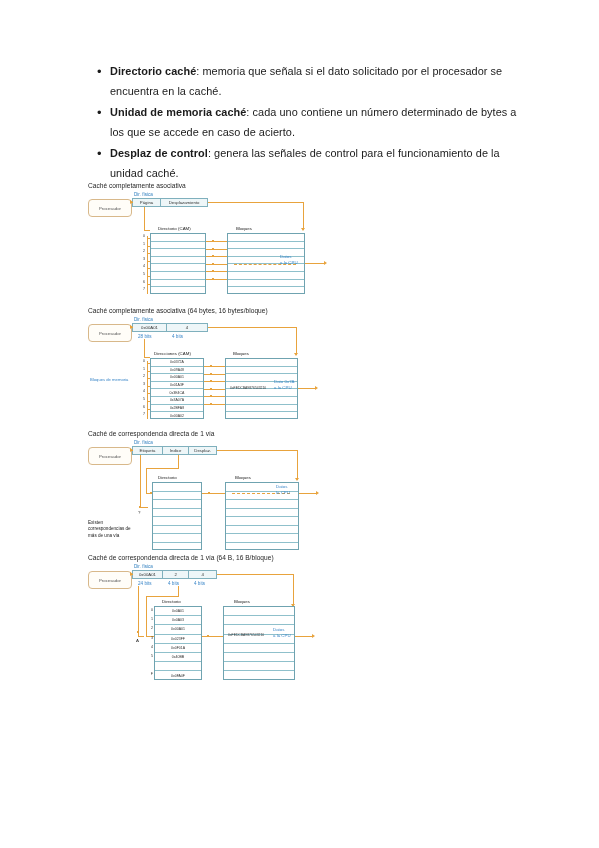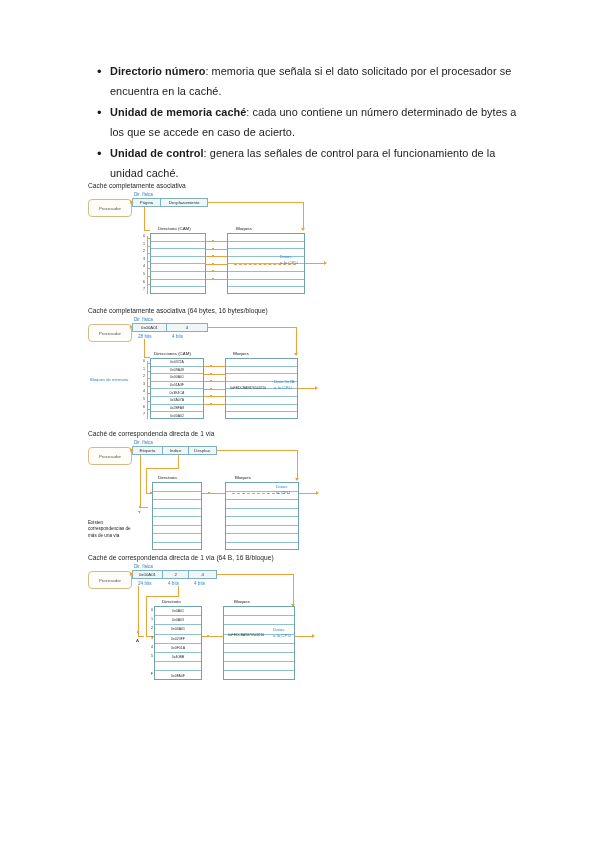--- a/index.html
+++ b/index.html
@@ -103,29 +103,29 @@
   }
 </style>
 </head>
 <body>
 
 <div class="page">
 
   <div class="bullets">
     <div class="bullet">
       <span class="dot">•</span>
-      <span class="btxt"><b>Directorio número</b><span>: memoria que señala si el dato solicitado por el procesador se encuentra en la caché.</span></span>
+      <span class="btxt"><b>Directorio caché</b><span>: memoria que señala si el dato solicitado por el procesador se encuentra en la caché.</span></span>
     </div>
     <div class="bullet">
       <span class="dot">•</span>
       <span class="btxt"><b>Unidad de memoria caché</b><span>: cada uno contiene un número determinado de bytes a los que se accede en caso de acierto.</span></span>
     </div>
     <div class="bullet">
       <span class="dot">•</span>
-      <span class="btxt"><b>Unidad de control</b><span>: genera las señales de control para el funcionamiento de la unidad caché.</span></span>
+      <span class="btxt"><b>Desplaz de control</b><span>: genera las señales de control para el funcionamiento de la unidad caché.</span></span>
     </div>
   </div>
 
   <div class="diagram" style="left:88px;top:182px;width:320px;height:112px;">
 
     <div class="dtitle" style="left:0px;top:0px;">Caché completamente asociativa</div>
 
     <div class="cap-blue" style="left:46px;top:10px;">Dir. física</div>
 
     <div class="procbox" style="left:0px;top:17px;width:42px;height:16px;">Procesador</div>

